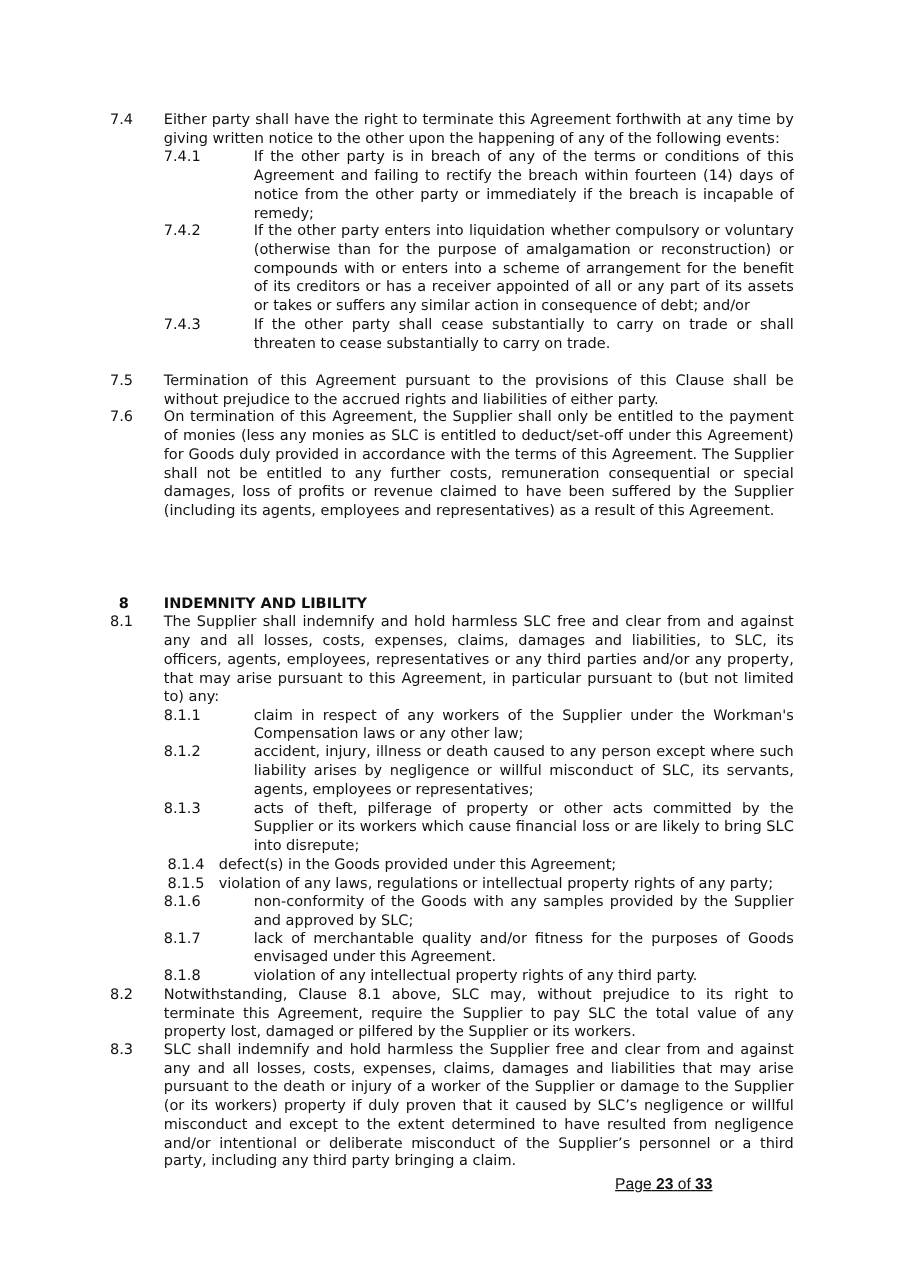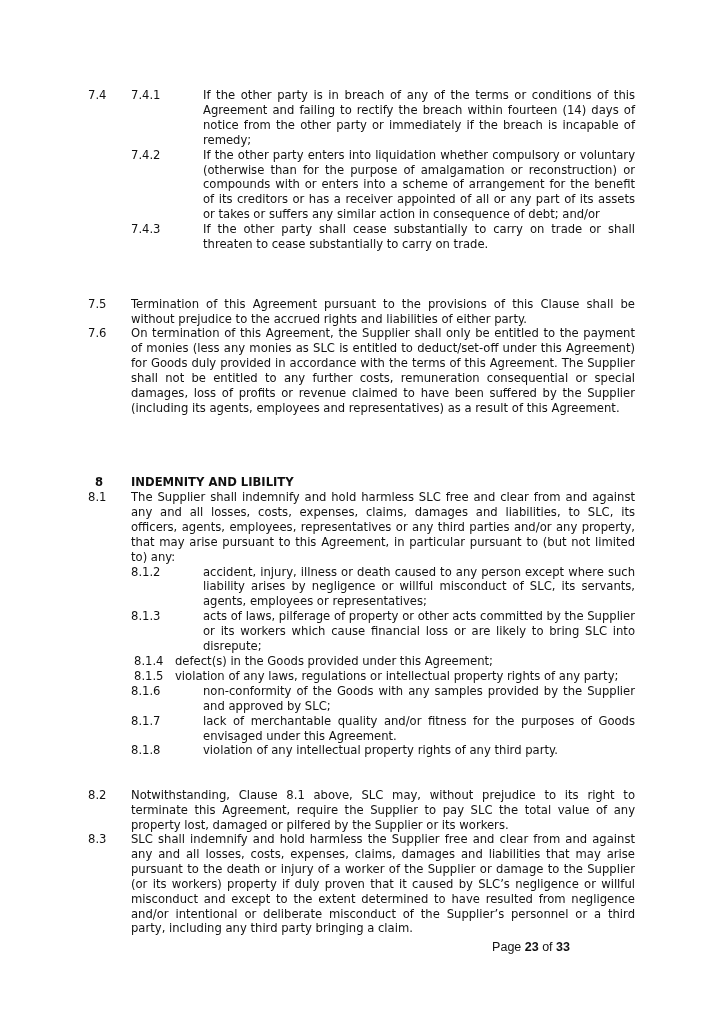--- a/index.html
+++ b/index.html
@@ -9,30 +9,31 @@
   .clause { position: absolute; left: 88px; width: 547px; font-size: 11.6px; line-height: 14.9px; }
   .num { position: absolute; left: 0; top: 0; }
   .body { margin-left: 43px; text-align: justify; }
   .sub { position: relative; margin-left: 43px; }
   .sub .snum { position: absolute; left: 0; top: 0; }
   .sub .stext { margin-left: 72px; text-align: justify; }
   .sub.shift .snum { left: 3px; }
   .sub.shift .stext { margin-left: 44px; }
   .heading { font-weight: bold; }
   .heading .num { left: 7px; }
-  .footer { position: absolute; right: 88px; top: 940px; font-family: "Liberation Sans", sans-serif; font-size: 12.5px; color: #111; }
+  .footer { position: absolute; right: 88px; top: 940px; font-family: "Liberation Sans", sans-serif; font-size: 12.5px; color: #111; text-decoration: underline; }
   .footer b { font-weight: bold; }
 </style>
 </head>
 <body>
 
 <div class="page">
 
   <div class="clause" style="top:88px;">
     <span class="num">7.4</span>
+    <div class="body">Either party shall have the right to terminate this Agreement forthwith at any time by   giving written notice to the other upon the happening of any of the following events:</div>
     <div class="sub">
       <span class="snum">7.4.1</span>
       <div class="stext">If the other party is in breach of any of the terms or conditions of this Agreement and failing to rectify the breach within fourteen (14) days of notice from the other party or immediately if the breach is incapable of remedy;</div>
     </div>
     <div class="sub">
       <span class="snum">7.4.2</span>
       <div class="stext">If the other party enters into liquidation whether compulsory or voluntary (otherwise than for the purpose of amalgamation or reconstruction) or compounds with or enters into a scheme of arrangement for the benefit of its creditors or has a receiver appointed of all or any part of its assets or takes or suffers any similar action in consequence of debt; and/or</div>
     </div>
     <div class="sub">
       <span class="snum">7.4.3</span>
@@ -52,26 +53,30 @@
 
   <div class="clause heading" style="top:475px;">
     <span class="num">8</span>
     <div class="body">INDEMNITY AND LIBILITY</div>
   </div>
 
   <div class="clause" style="top:490px;">
     <span class="num">8.1</span>
     <div class="body">The Supplier shall indemnify and hold harmless SLC free and clear from and against any and all losses, costs, expenses, claims, damages and liabilities, to SLC, its officers, agents, employees, representatives or any third parties and/or any property, that may arise pursuant to this Agreement, in particular pursuant to (but not limited to) any:</div>
     <div class="sub">
+      <span class="snum">8.1.1</span>
+      <div class="stext">claim in respect of any workers of the Supplier under the Workman's Compensation laws or any other law;</div>
+    </div>
+    <div class="sub">
       <span class="snum">8.1.2</span>
       <div class="stext">accident, injury, illness or death caused to any person except where such liability arises by negligence or willful misconduct of SLC, its servants, agents, employees or representatives;</div>
     </div>
     <div class="sub">
       <span class="snum">8.1.3</span>
-      <div class="stext">acts of laws, pilferage of property or other acts committed by the Supplier or its workers which cause financial loss or are likely to bring SLC into disrepute;</div>
+      <div class="stext">acts of theft, pilferage of property or other acts committed by the Supplier or its workers which cause financial loss or are likely to bring SLC into disrepute;</div>
     </div>
     <div class="sub shift">
       <span class="snum">8.1.4</span>
       <div class="stext">defect(s) in the Goods provided under this Agreement;</div>
     </div>
     <div class="sub shift">
       <span class="snum">8.1.5</span>
       <div class="stext">violation of any laws, regulations or intellectual property rights of any party;</div>
     </div>
     <div class="sub">

